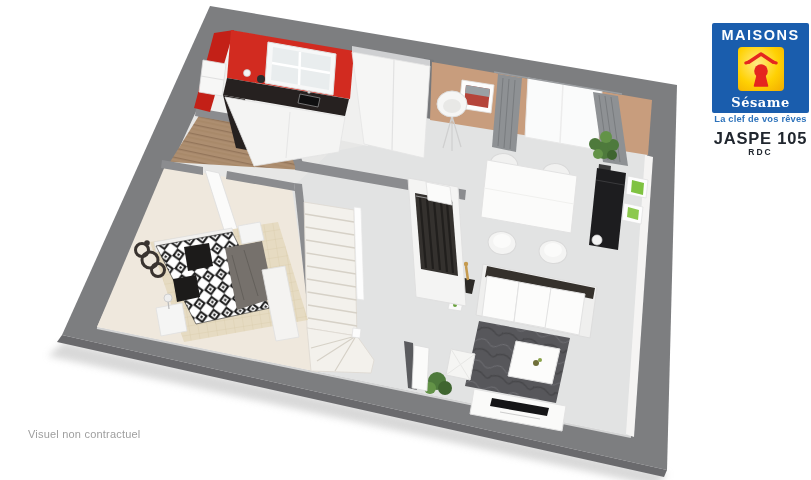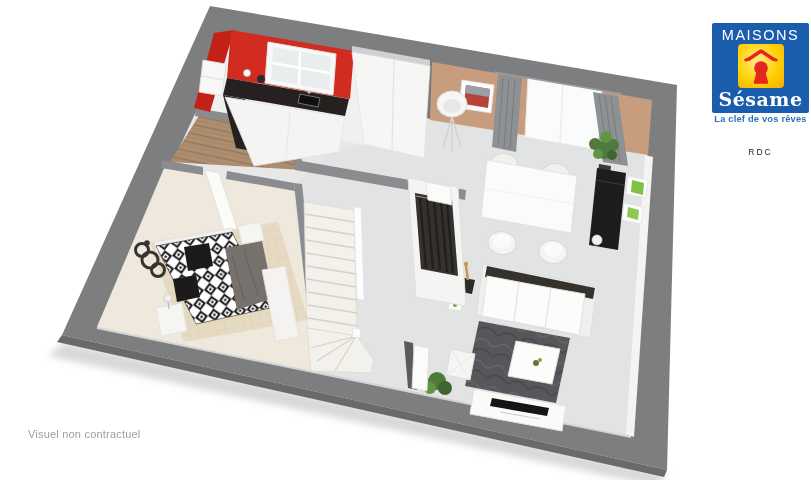--- a/index.html
+++ b/index.html
@@ -3,32 +3,32 @@
 <meta charset="utf-8">
 <style>
   html,body{margin:0;padding:0;background:#ffffff;}
   .stage{position:relative;width:811px;height:480px;background:#ffffff;overflow:hidden;
          font-family:"Liberation Sans",sans-serif;}
   .plan-svg{position:absolute;left:0;top:0;}
   
   .logo-box{position:absolute;left:712px;top:23px;width:97px;height:90px;background:#1a5dad;
             border-radius:2px;display:flex;flex-direction:column;align-items:center;justify-content:space-between;
             padding:5px 0 4px 0;box-sizing:border-box;}
-  .logo-maisons{color:#ffffff;font-weight:normal;font-size:14.5px;letter-spacing:1.5px;line-height:1;}
+  .logo-maisons{color:#ffffff;font-weight:bold;font-size:14.5px;letter-spacing:1.5px;line-height:1;}
   .logo-yellow{width:46px;height:44px;border-radius:4px;
                background:radial-gradient(circle at 42% 38%, #ffec85 0%, #ffd103 55%, #f2ab00 100%);
                display:flex;align-items:center;justify-content:center;}
-  .logo-sesame{color:#ffffff;font-family:"DejaVu Serif",serif;font-weight:bold;font-size:19px;
+  .logo-sesame{color:#ffffff;font-family:"DejaVu Serif",serif;font-weight:bold;font-size:13px;
                letter-spacing:0.5px;line-height:1;}
   .tagline{position:absolute;left:703px;top:114px;width:115px;text-align:center;color:#2e73bb;
            font-size:9.3px;font-weight:bold;letter-spacing:0.2px;}
   .model-name{position:absolute;left:712px;top:129px;width:97px;text-align:center;color:#20262e;
               font-size:16.5px;font-weight:bold;letter-spacing:0.8px;}
   .model-level{position:absolute;left:712px;top:147px;width:97px;text-align:center;color:#20262e;
-               font-size:8.5px;font-weight:normal;letter-spacing:2px;}
+               font-size:8.5px;font-weight:bold;letter-spacing:2px;}
   .disclaimer{position:absolute;left:28px;top:428px;color:#9e9e9e;font-size:11px;letter-spacing:0.2px;}
 </style>
 </head>
 <body>
 
 <div class="stage">
 
 <svg class="plan-svg" width="811" height="480" viewBox="0 0 811 480">
   <defs>
     <pattern id="pat-diamond" width="13" height="13" patternUnits="userSpaceOnUse" patternTransform="rotate(-9)">
@@ -248,17 +248,18 @@
     <svg width="40" height="40" viewBox="0 0 40 40">
       <path d="M8,13 L20,5 L32,13" fill="none" stroke="#e5261f" stroke-width="3.4" stroke-linecap="round" stroke-linejoin="round"></path>
       <path d="M8,13 l-3.2,1 M32,13 l3.2,1" stroke="#e5261f" stroke-width="3" stroke-linecap="round"></path>
       <circle cx="20" cy="22" r="6.8" fill="#e5261f"></circle>
       <path d="M16.5,25 L23.5,25 L26.5,37 L13.5,37 Z" fill="#e5261f" stroke="#e5261f" stroke-width="1.5" stroke-linejoin="round"></path>
     </svg>
   </div>
   <div class="logo-sesame">Sésame</div>
 </div>
 <div class="tagline">La clef de vos rêves</div>
+<div class="model-name">JASPE 105</div>
 <div class="model-level">RDC</div>
 
 <div class="disclaimer">Visuel non contractuel</div>
 
 </div>
 
 </body></html>

